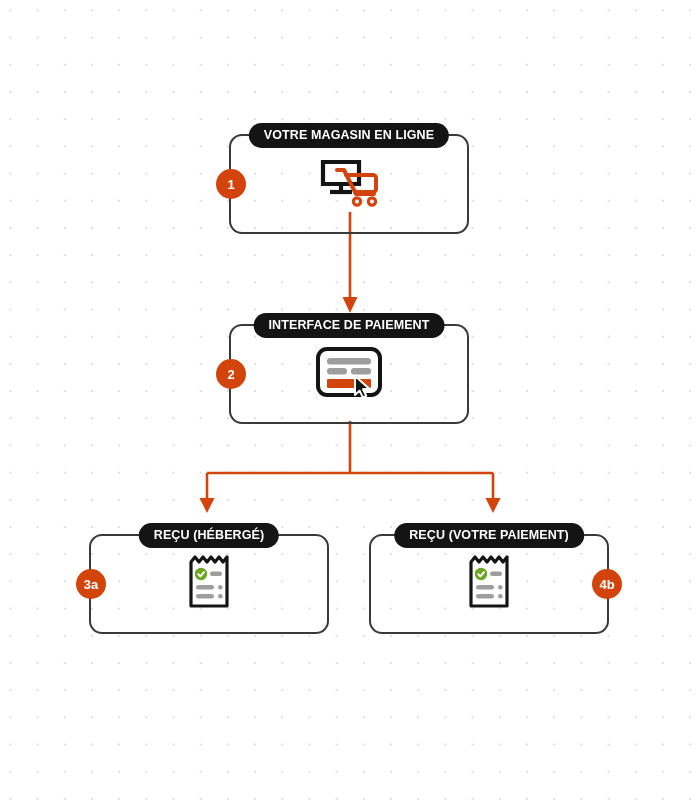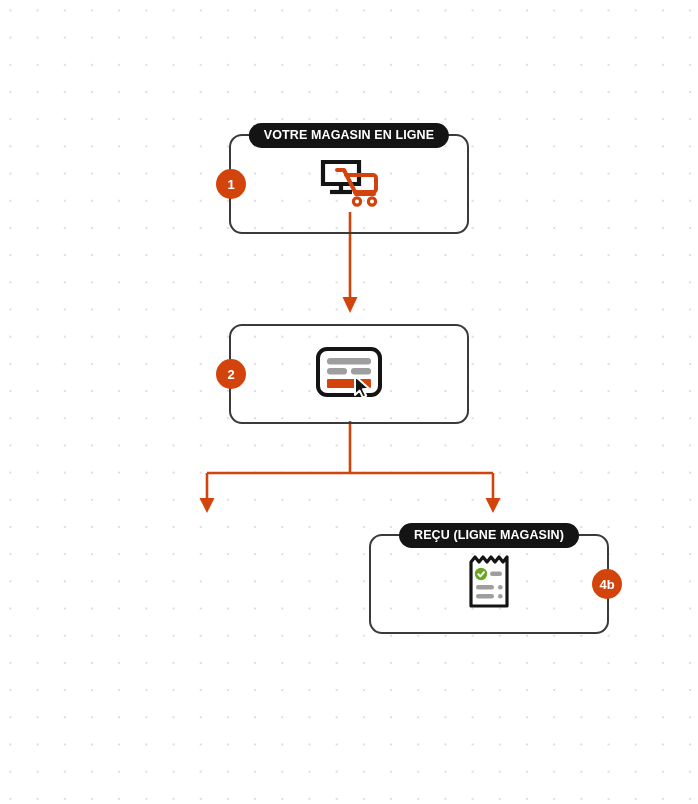--- a/index.html
+++ b/index.html
@@ -128,36 +128,55 @@
           <rect x="4" y="4" width="62" height="46" rx="9" ry="9" fill="#ffffff" stroke="#141414" stroke-width="4"></rect>
           <rect x="13" y="13" width="44" height="6.5" rx="3" fill="#9e9e9e"></rect>
           <rect x="13" y="23" width="20" height="6.5" rx="3" fill="#9e9e9e"></rect>
           <rect x="37" y="23" width="20" height="6.5" rx="3" fill="#9e9e9e"></rect>
           <rect x="13" y="34" width="44" height="9" rx="1" fill="#d2440b"></rect>
 
           <path d="M41 31 L41 50 L45.6 45.6 L48.8 52.4 L52.2 50.8 L49 44.2 L55 43.6 Z" fill="#141414" stroke="#ffffff" stroke-width="2" stroke-linejoin="round"></path>
         </svg>
       </span>
     </div>
+    <div class="pill">INTERFACE DE PAIEMENT</div>
     <div class="badge left">2</div>
   </div>
 
+  <div class="node" style="left:89px; top:534px; width:240px; height:100px;">
+    <div class="node-body">
+      <span>
+        <svg width="46" height="56" viewBox="0 0 46 56">
+          <path d="M5 8 L9 3 L13 8 L17 3 L21 8 L25 3 L29 8 L33 3 L37 8 L41 3 L41 52 L5 52 Z" fill="#ffffff" stroke="#141414" stroke-width="3.2" stroke-linejoin="round"></path>
+          <circle cx="15" cy="20" r="6.2" fill="#6aa821"></circle>
+          <path d="M12.3 20.2 L14.4 22.4 L18 18.2" fill="none" stroke="#ffffff" stroke-width="2" stroke-linecap="round" stroke-linejoin="round"></path>
+          <rect x="24" y="17.4" width="12" height="4.6" rx="2.3" fill="#9e9e9e"></rect>
+          <rect x="10" y="31" width="18" height="4.6" rx="2.3" fill="#9e9e9e"></rect>
+          <rect x="10" y="40" width="18" height="4.6" rx="2.3" fill="#9e9e9e"></rect>
+          <rect x="32" y="31" width="4.6" height="4.6" rx="2.3" fill="#9e9e9e"></rect>
+          <rect x="32" y="40" width="4.6" height="4.6" rx="2.3" fill="#9e9e9e"></rect>
+        </svg>
+      </span>
+    </div>
+    <div class="pill">REÇU (HÉBERGÉ)</div>
+    <div class="badge left">3a</div>
+  </div>
 
   <div class="node" style="left:369px; top:534px; width:240px; height:100px;">
     <div class="node-body">
       <span>
         <svg width="46" height="56" viewBox="0 0 46 56">
           <path d="M5 8 L9 3 L13 8 L17 3 L21 8 L25 3 L29 8 L33 3 L37 8 L41 3 L41 52 L5 52 Z" fill="#ffffff" stroke="#141414" stroke-width="3.2" stroke-linejoin="round"></path>
           <circle cx="15" cy="20" r="6.2" fill="#6aa821"></circle>
           <path d="M12.3 20.2 L14.4 22.4 L18 18.2" fill="none" stroke="#ffffff" stroke-width="2" stroke-linecap="round" stroke-linejoin="round"></path>
           <rect x="24" y="17.4" width="12" height="4.6" rx="2.3" fill="#9e9e9e"></rect>
           <rect x="10" y="31" width="18" height="4.6" rx="2.3" fill="#9e9e9e"></rect>
           <rect x="10" y="40" width="18" height="4.6" rx="2.3" fill="#9e9e9e"></rect>
           <rect x="32" y="31" width="4.6" height="4.6" rx="2.3" fill="#9e9e9e"></rect>
           <rect x="32" y="40" width="4.6" height="4.6" rx="2.3" fill="#9e9e9e"></rect>
         </svg>
       </span>
     </div>
-    <div class="pill">REÇU (LIGNE MAGASIN)</div>
+    <div class="pill">REÇU (VOTRE PAIEMENT)</div>
     <div class="badge right">4b</div>
   </div>
 
 </div>
 
 </body></html>

